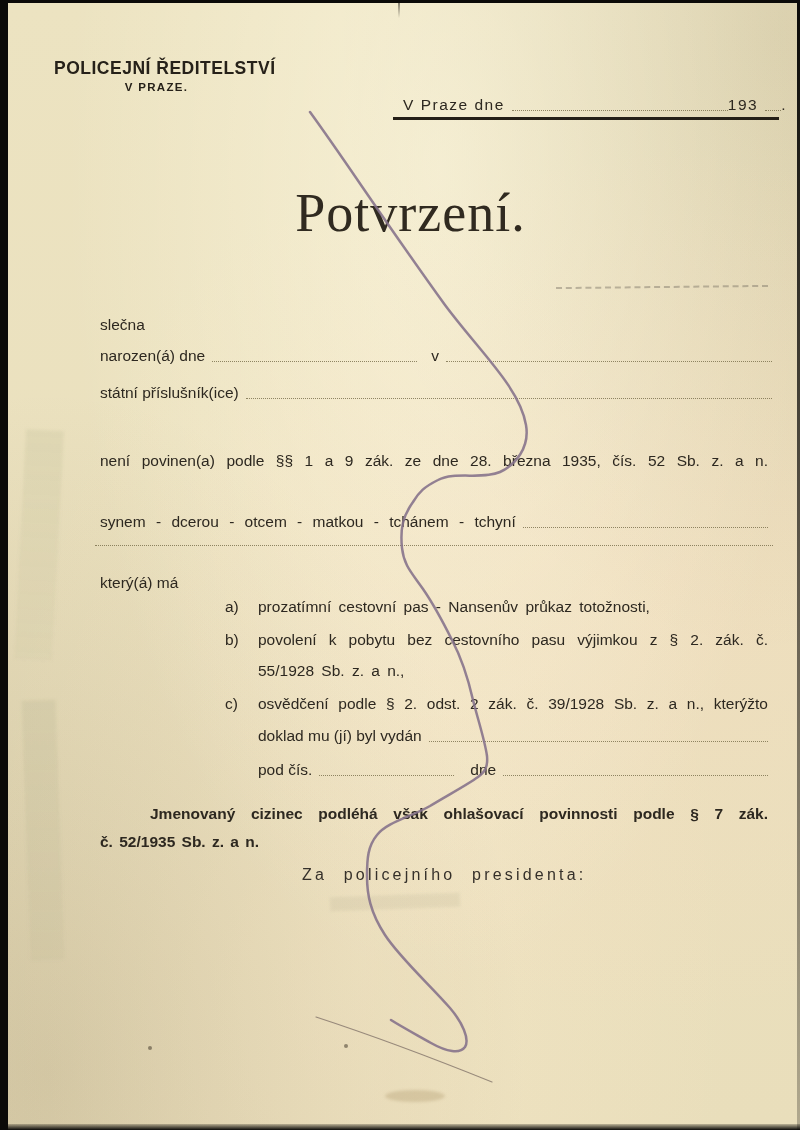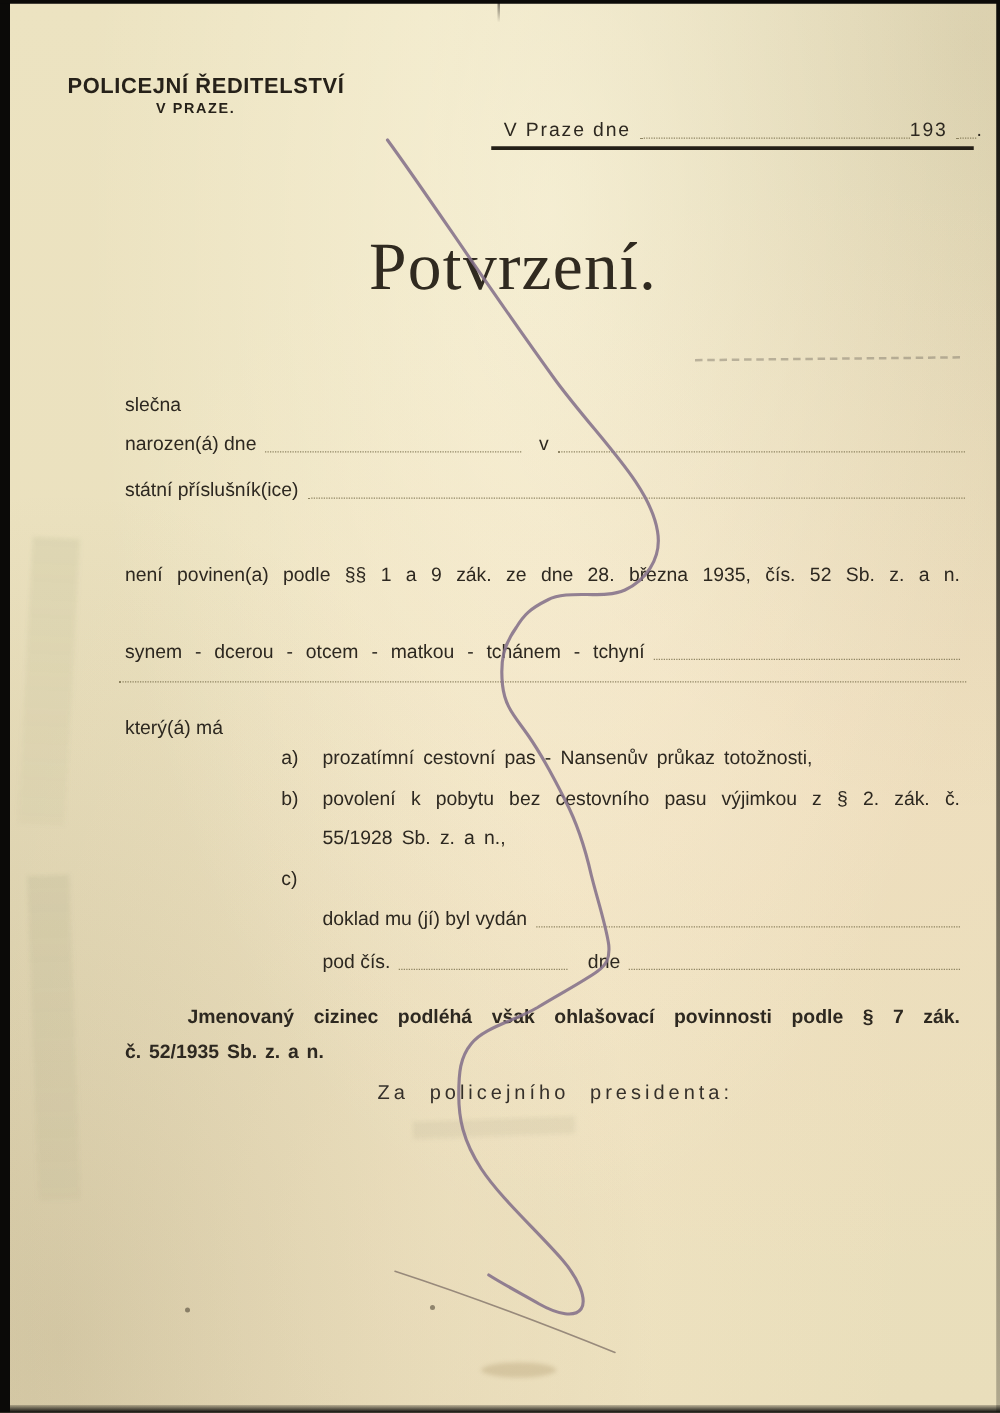--- a/index.html
+++ b/index.html
@@ -96,20 +96,21 @@
   <div class="abs txt" style="left:100px;top:574px;">který(á) má</div>
 
   <span class="marker" style="left:225px;top:598px;">a)</span>
   <div class="abs txt" style="left:258px;top:598px;width:510px;word-spacing:3px;">prozatímní cestovní pas - Nansenův průkaz totožnosti,</div>
 
   <span class="marker" style="left:225px;top:631px;">b)</span>
   <div class="abs txt just" style="left:258px;top:631px;width:510px;">povolení k pobytu bez cestovního pasu výjimkou z § 2. zák. č.</div>
   <div class="abs txt" style="left:258px;top:662px;word-spacing:3px;">55/1928 Sb. z. a n.,</div>
 
   <span class="marker" style="left:225px;top:695px;">c)</span>
+  <div class="abs txt just" style="left:258px;top:695px;width:510px;">osvědčení podle § 2. odst. 2 zák. č. 39/1928 Sb. z. a n., kterýžto</div>
   <div class="row" style="left:258px;top:727px;width:510px;">
     <span class="lbl">doklad mu (jí) byl vydán</span>
     <span class="lead"></span>
   </div>
 
   <div class="row" style="left:258px;top:761px;width:510px;">
     <span class="lbl">pod čís.</span>
     <span class="lead fx" style="width:135px"></span>
     <span class="lbl" style="margin-left:16px">dne</span>
     <span class="lead"></span>

